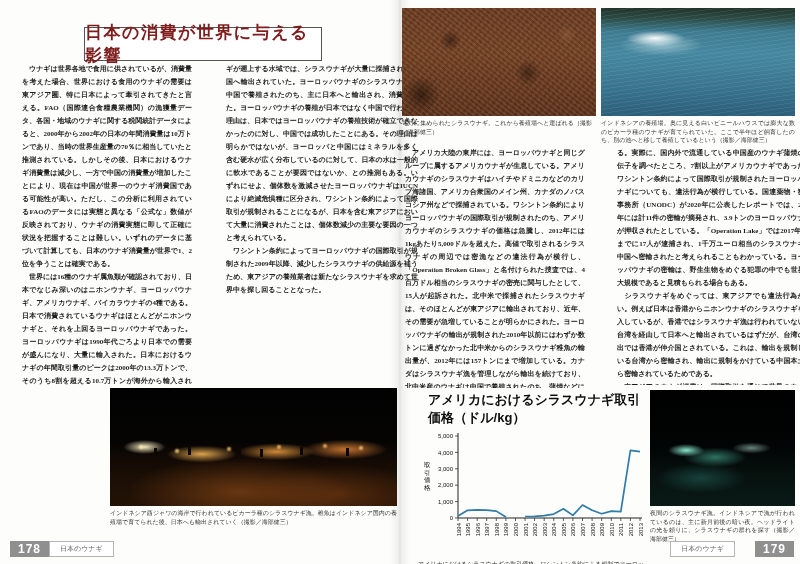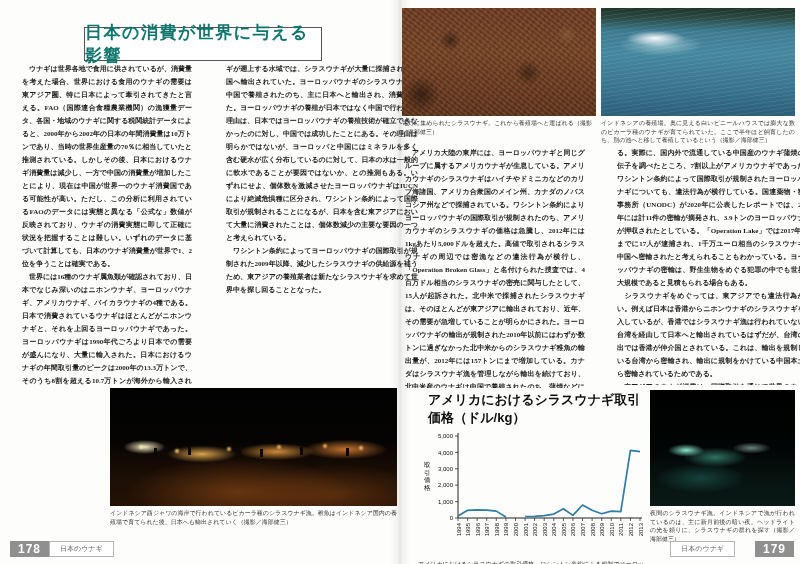--- a/index.html
+++ b/index.html
@@ -11,21 +11,21 @@
   }
   .gutter{
     position:absolute;left:390px;top:0;width:20px;height:100%;
     background:linear-gradient(90deg,rgba(0,0,0,0) 0%,rgba(0,0,0,.05) 40%,rgba(0,0,0,.10) 50%,rgba(0,0,0,.05) 60%,rgba(0,0,0,0) 100%);
     pointer-events:none;
   }
   .title-box{
     position:absolute;left:84px;top:27px;width:236px;height:32px;
     border:1px solid #555;
     display:flex;align-items:center;justify-content:center;
-    font-size:17px;font-weight:bold;letter-spacing:1.5px;color:#0f766e;
+    font-size:17px;font-weight:bold;letter-spacing:1.5px;color:#7f1d1d;
     background:#fff;
   }
   .col{
     position:absolute;font-size:7px;line-height:13px;
     text-align:justify;color:#1f1f1f;white-space:pre-line;overflow:hidden;font-weight:bold;
   }
   #lcol1{left:22px;top:63px;width:170px;height:324px;}
   #lcol2{left:200px;top:63px;width:192px;height:324px;margin-left:26px;}
   #rcol1{left:405px;top:147px;width:180px;height:241px;}
   #rcol2{left:600px;top:147px;width:195px;height:238px;margin-left:17px;}

